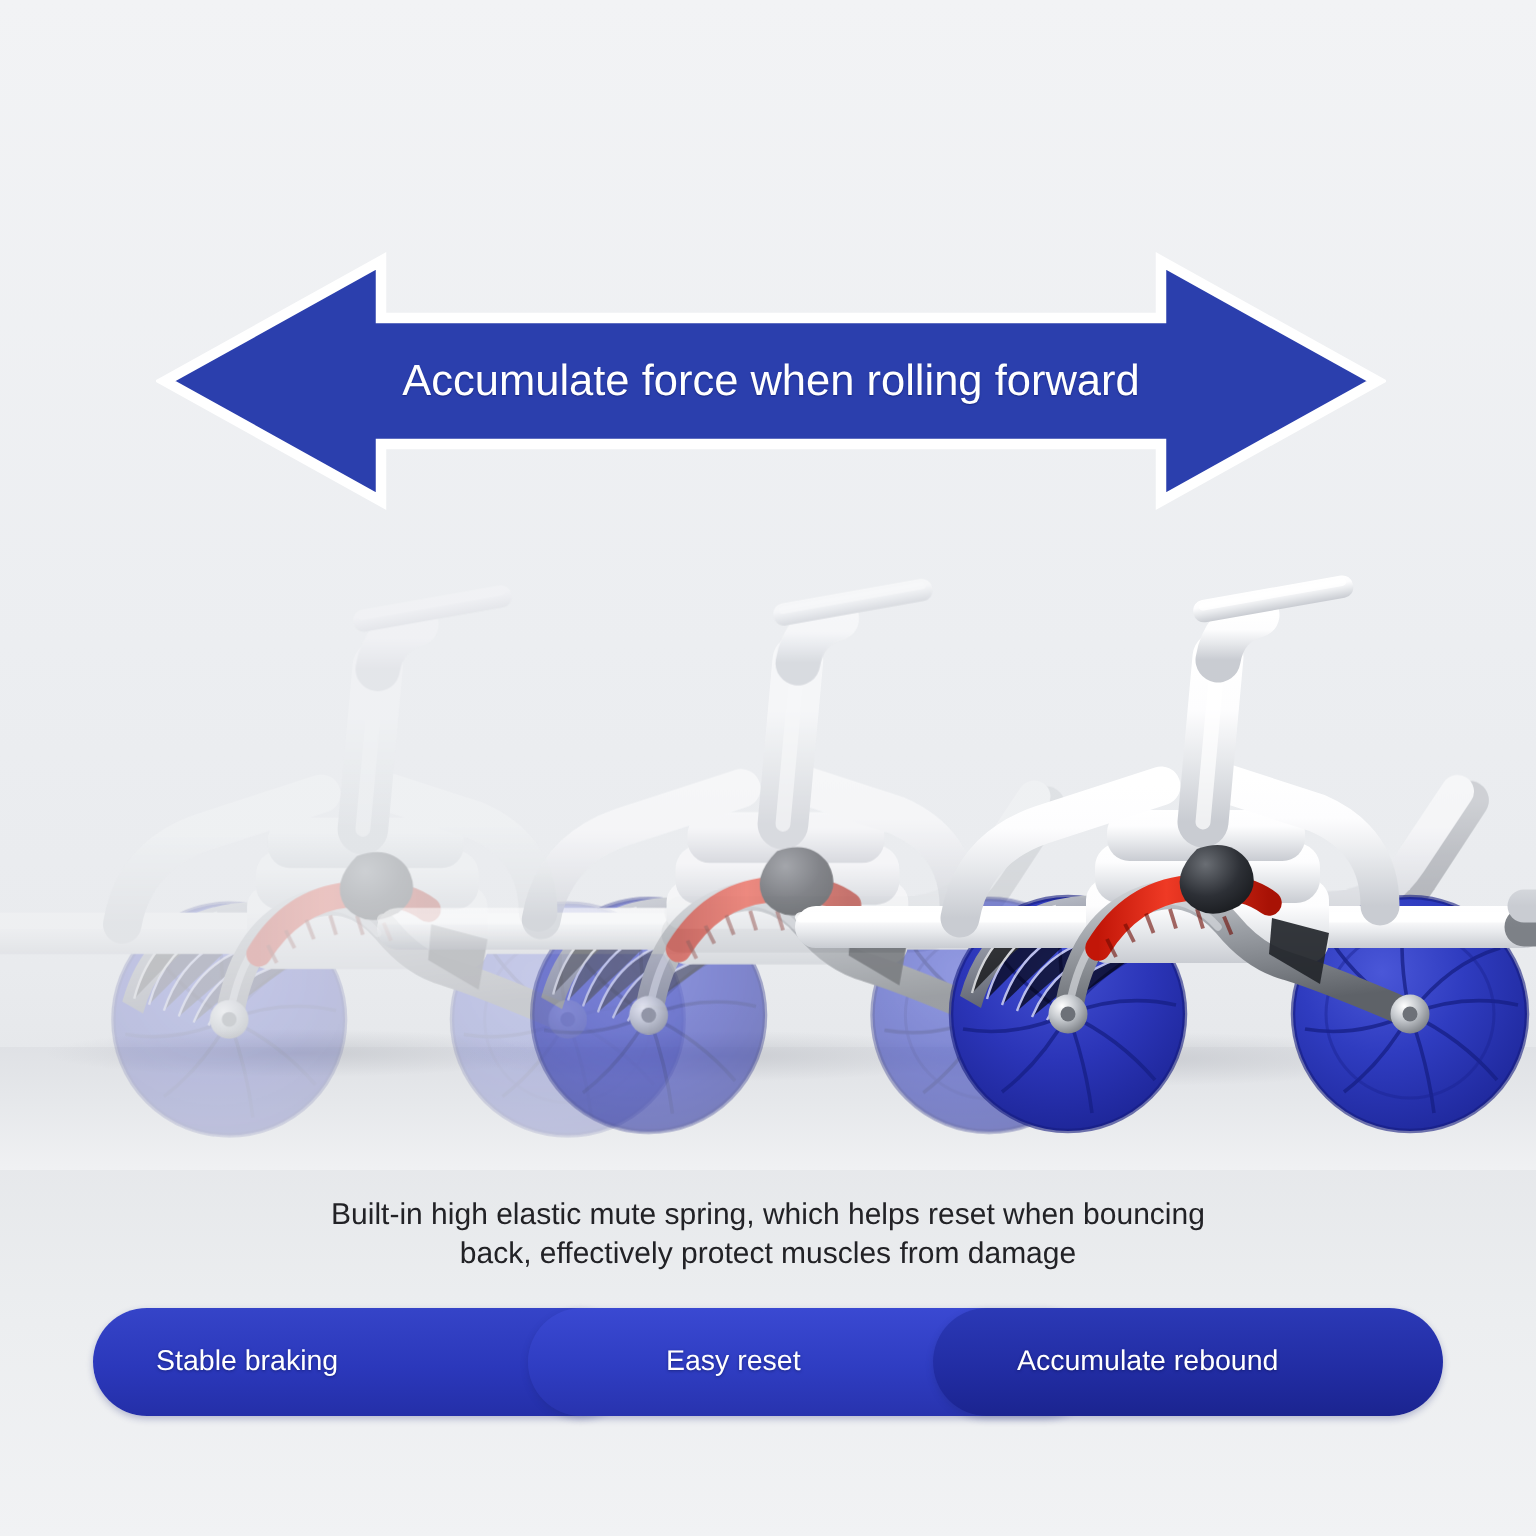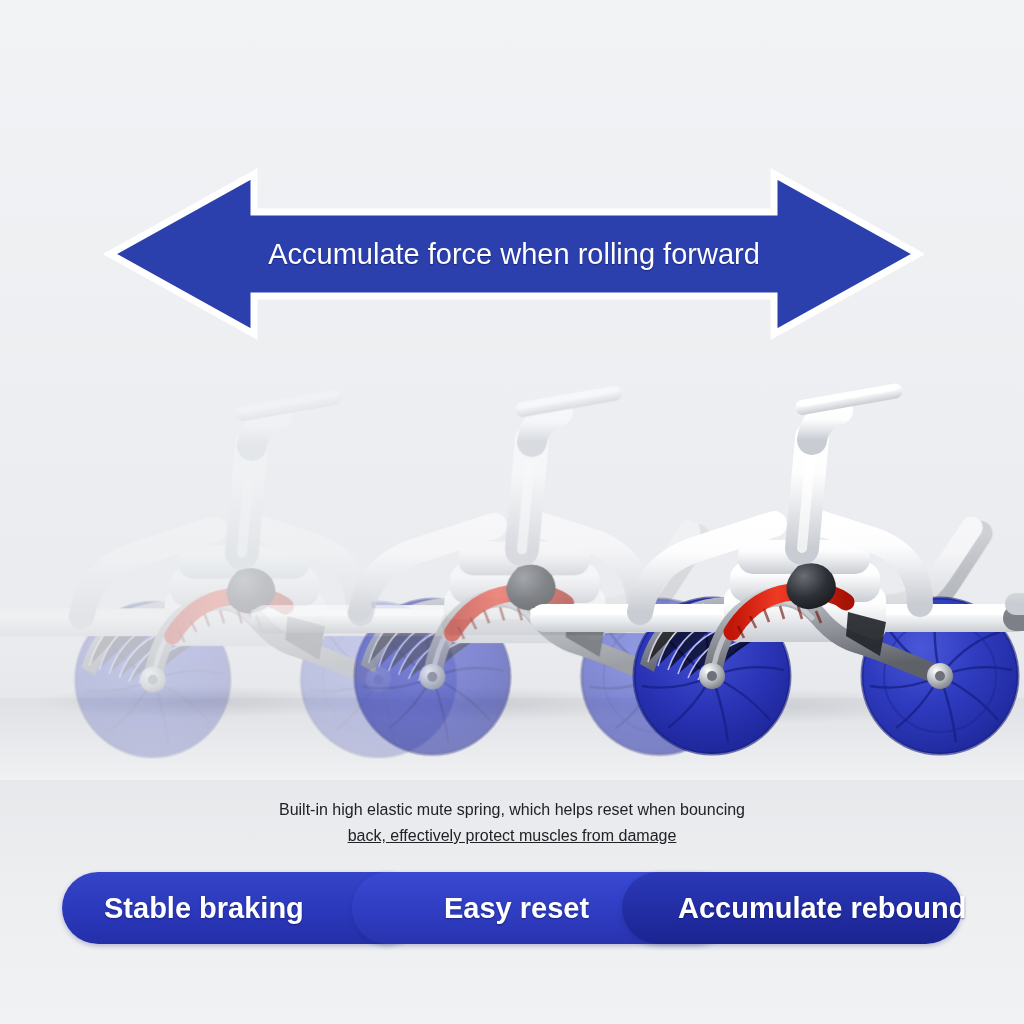--- a/index.html
+++ b/index.html
@@ -59,40 +59,40 @@
     width: 1024px; height: 400px;
   }
   .ghost { position:absolute; left:0; top:0; width:1024px; height:400px; }
 
   
   #caption {
     position: absolute;
     left: 0; top: 797px; width: 1024px;
     text-align: center;
     color: #222226;
-    font-size: 16px;
+    font-size: 20px;
     line-height: 26px;
   }
-  #caption .c2 { display:block;text-decoration:underline; }
+  #caption .c2 { display:block; }
 
   
   #pills {
     position: absolute;
     left: 62px; top: 872px;
     width: 900px; height: 72px;
   }
   .pill {
     position: absolute;
     top: 0; height: 72px;
     border-radius: 36px;
     box-sizing: border-box;
     display: flex; align-items: center;
     color: #fff;
-    font-size: 29px;
-    font-weight: 700;
+    font-size: 19px;
+    font-weight: 400;
     white-space: nowrap;
     box-shadow: 0 2px 5px rgba(30,40,120,.28);
   }
   #pill-1 {
     left: 0; width: 360px; z-index: 1;
     background: linear-gradient(180deg,#3544c8 0%,#2b38bb 55%,#242fa8 100%);
     padding-left: 42px;
   }
   #pill-2 {
     left: 290px; width: 380px; z-index: 2;

